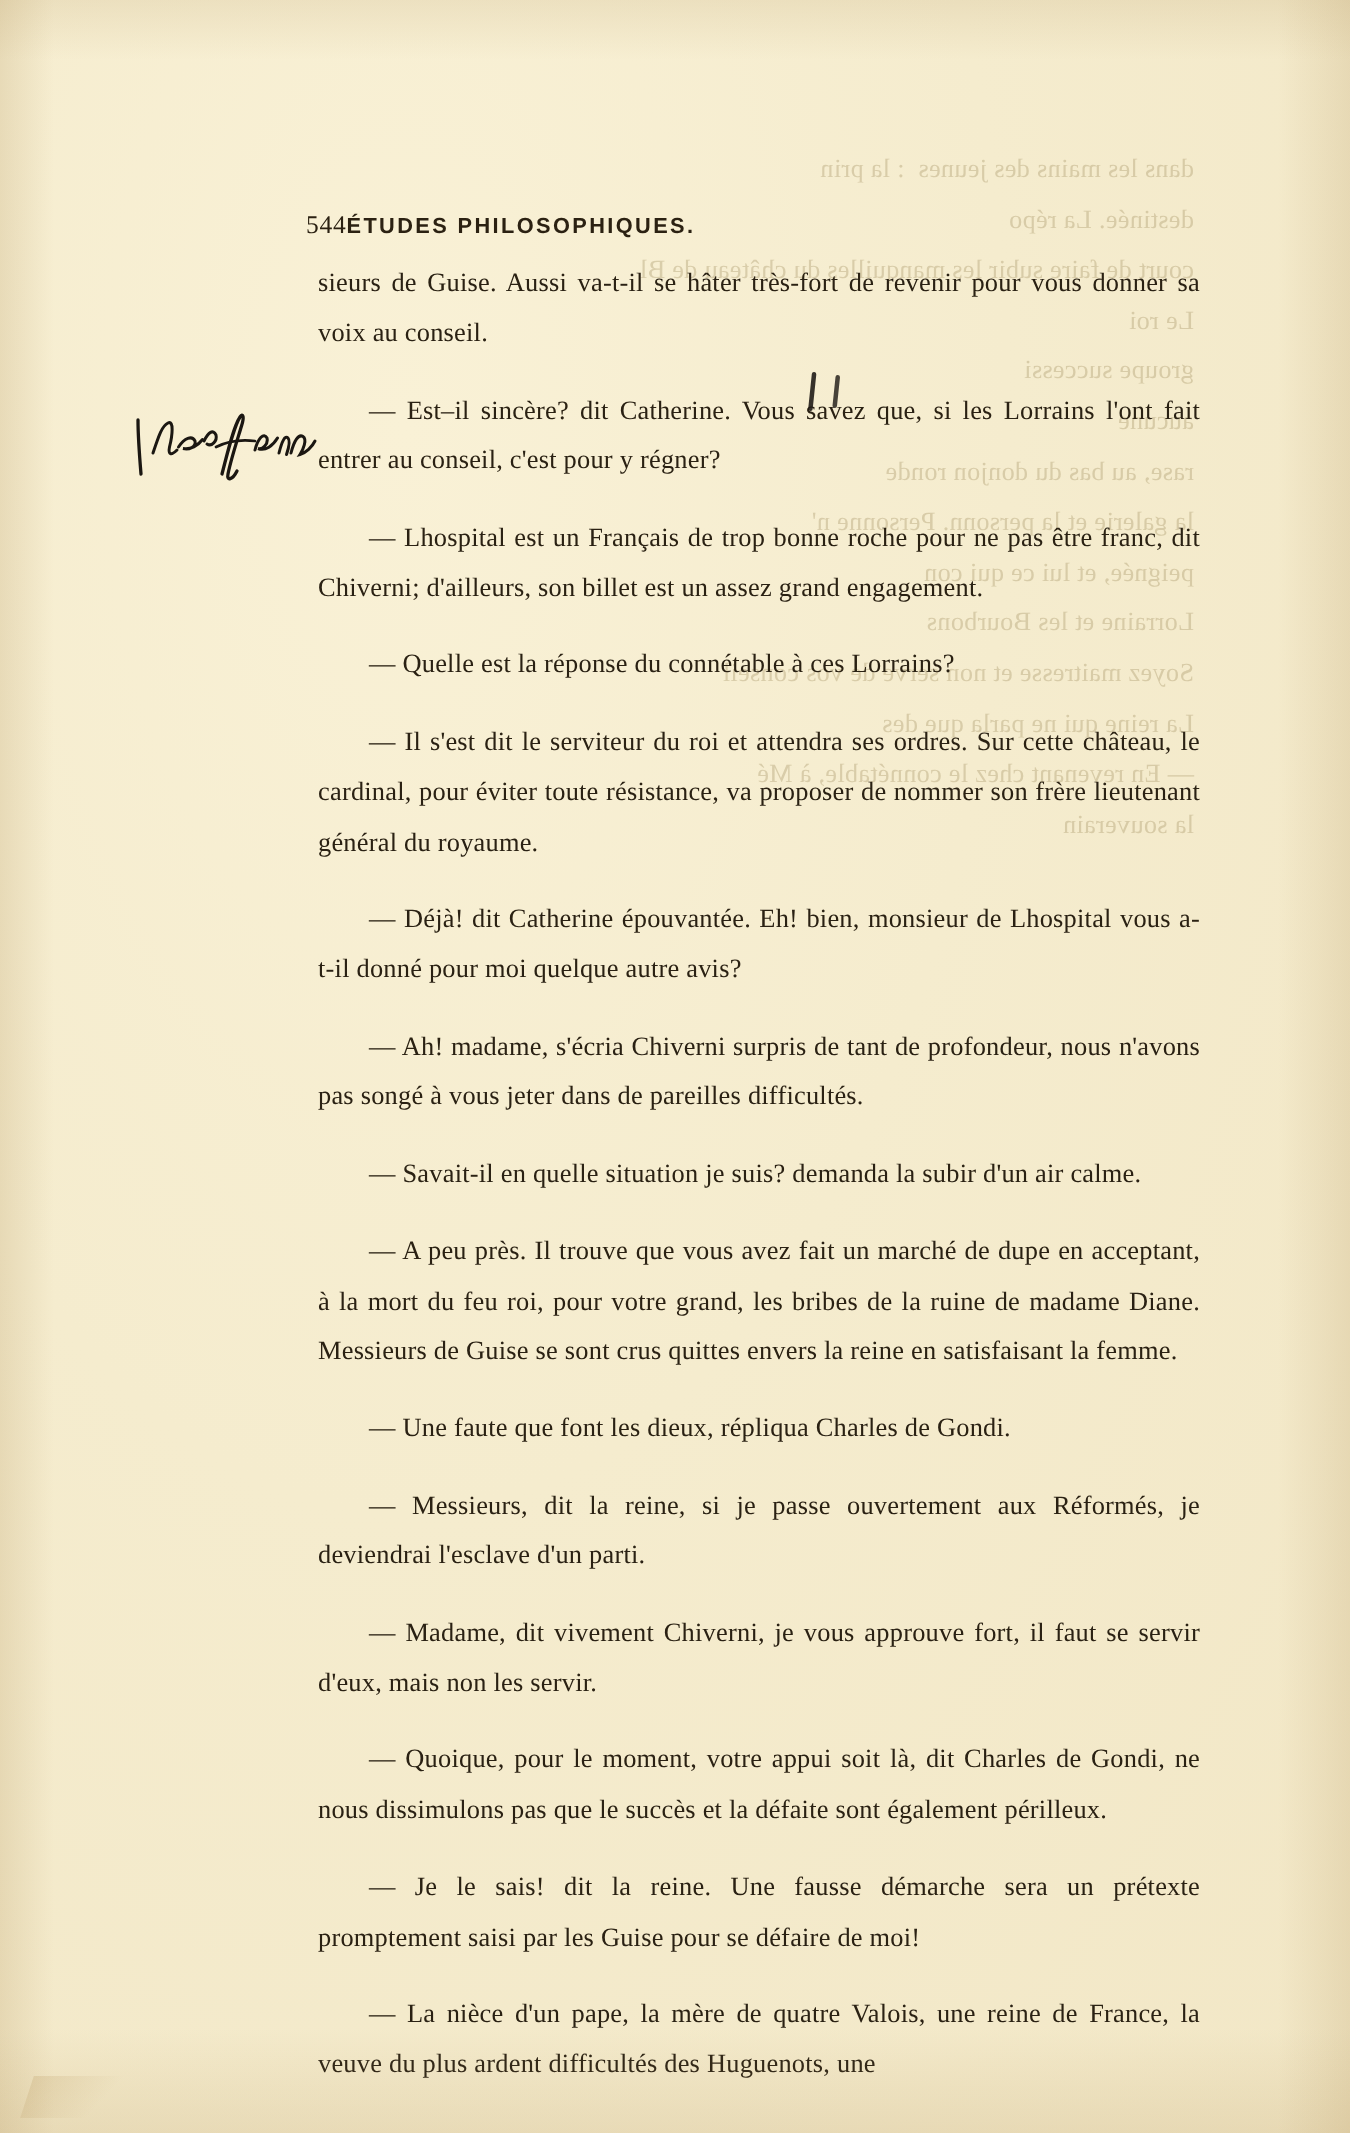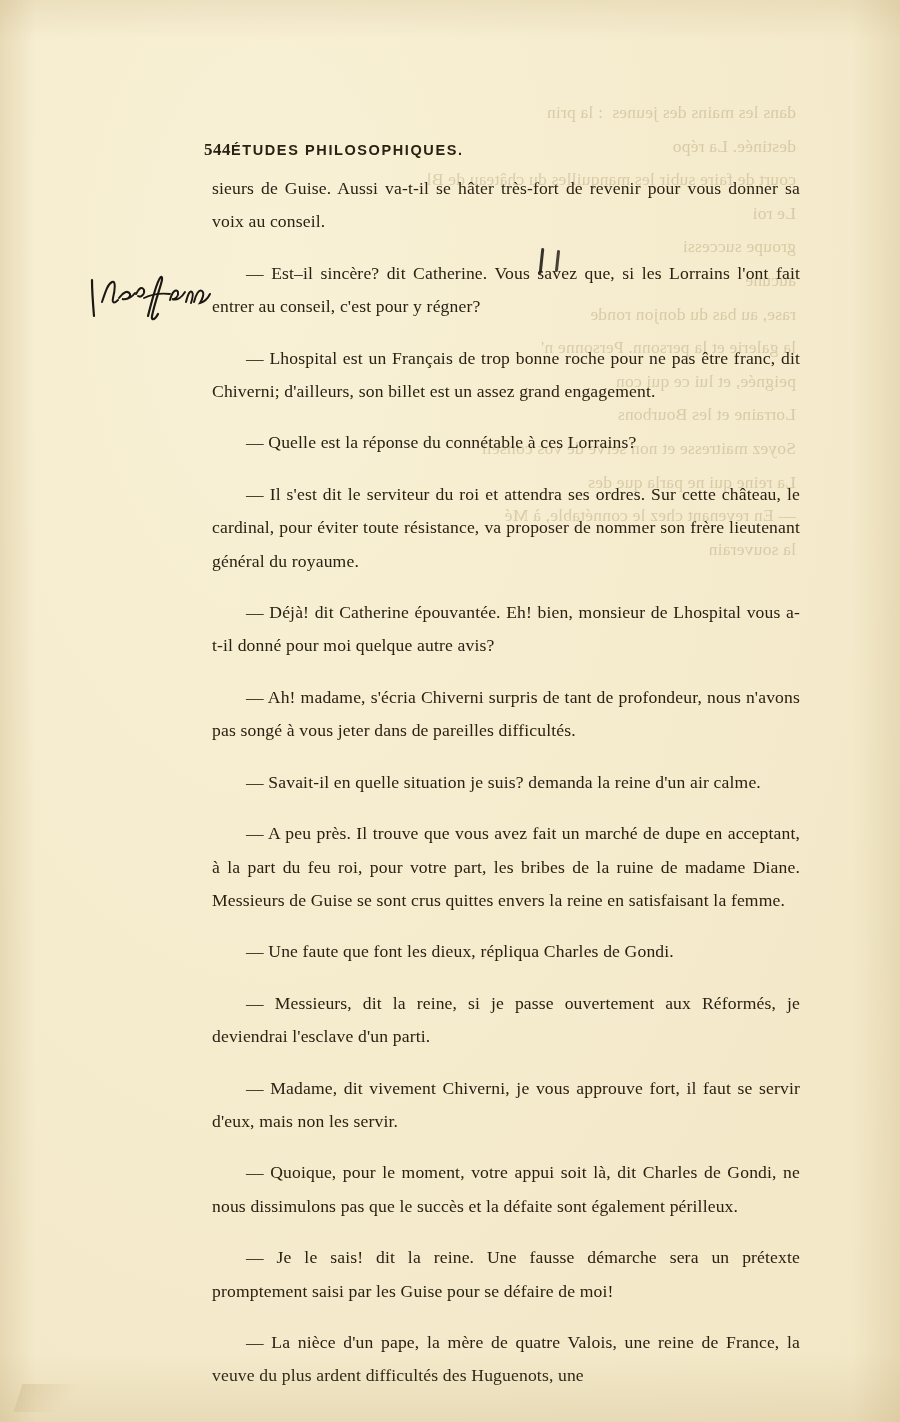--- a/index.html
+++ b/index.html
@@ -82,21 +82,21 @@
     left: 204px;
     top: 140px;
     width: 588px;
     display: flex;
     align-items: baseline;
   }
   .folio {
     font-size: 17px;
     letter-spacing: 0.5px;
     color: #2b2112;
-    font-weight: 700;
+    font-weight: 400;
     font-family: "Liberation Serif", serif;
   }
   .running-title {
     flex: 1;
     text-align: left;
     font-size: 14.5px;
     letter-spacing: 1.6px;
     color: #2b2112;
     font-weight: 700;
     padding-right: 44px;
@@ -187,22 +187,22 @@
     </div>
 
     <div class="body-text">
       <p>sieurs de Guise. Aussi va-t-il se hâter très-fort de revenir pour vous donner sa voix au conseil.</p>
       <p class="indent">— Est–il sincère? dit Catherine. Vous savez que, si les Lorrains l'ont fait entrer au conseil, c'est pour y régner?</p>
       <p class="indent">— Lhospital est un Français de trop bonne roche pour ne pas être franc, dit Chiverni; d'ailleurs, son billet est un assez grand engagement.</p>
       <p class="indent">— Quelle est la réponse du connétable à ces Lorrains?</p>
       <p class="indent">— Il s'est dit le serviteur du roi et attendra ses ordres. Sur cette château, le cardinal, pour éviter toute résistance, va proposer de nommer son frère lieutenant général du royaume.</p>
       <p class="indent">— Déjà! dit Catherine épouvantée. Eh! bien, monsieur de Lhospital vous a-t-il donné pour moi quelque autre avis?</p>
       <p class="indent">— Ah! madame, s'écria Chiverni surpris de tant de profondeur, nous n'avons pas songé à vous jeter dans de pareilles difficultés.</p>
-      <p class="indent">— Savait-il en quelle situation je suis? demanda la reine d'un air calme.</p>
-      <p class="indent">— A peu près. Il trouve que vous avez fait un marché de dupe en acceptant, à la part du feu roi, pour votre part, les bribes de la ruine de madame Diane. Messieurs de Guise se sont crus quittes envers la reine en satisfaisant la femme.</p>
+      <p class="indent">— Savait-il en quelle situation je suis? demanda la subir d'un air calme.</p>
+      <p class="indent">— A peu près. Il trouve que vous avez fait un marché de dupe en acceptant, à la mort du feu roi, pour votre grand, les bribes de la ruine de madame Diane. Messieurs de Guise se sont crus quittes envers la reine en satisfaisant la femme.</p>
       <p class="indent">— Une faute que font les dieux, répliqua Charles de Gondi.</p>
       <p class="indent">— Messieurs, dit la reine, si je passe ouvertement aux Réformés, je deviendrai l'esclave d'un parti.</p>
       <p class="indent">— Madame, dit vivement Chiverni, je vous approuve fort, il faut se servir d'eux, mais non les servir.</p>
       <p class="indent">— Quoique, pour le moment, votre appui soit là, dit Charles de Gondi, ne nous dissimulons pas que le succès et la défaite sont également périlleux.</p>
       <p class="indent">— Je le sais! dit la reine. Une fausse démarche sera un prétexte promptement saisi par les Guise pour se défaire de moi!</p>
       <p class="indent">— La nièce d'un pape, la mère de quatre Valois, une reine de France, la veuve du plus ardent difficultés des Huguenots, une</p>
     </div>
 
     <div class="marginalia">
       <svg width="130" height="52" viewBox="0 0 130 52" fill="none" xmlns="http://www.w3.org/2000/svg">

